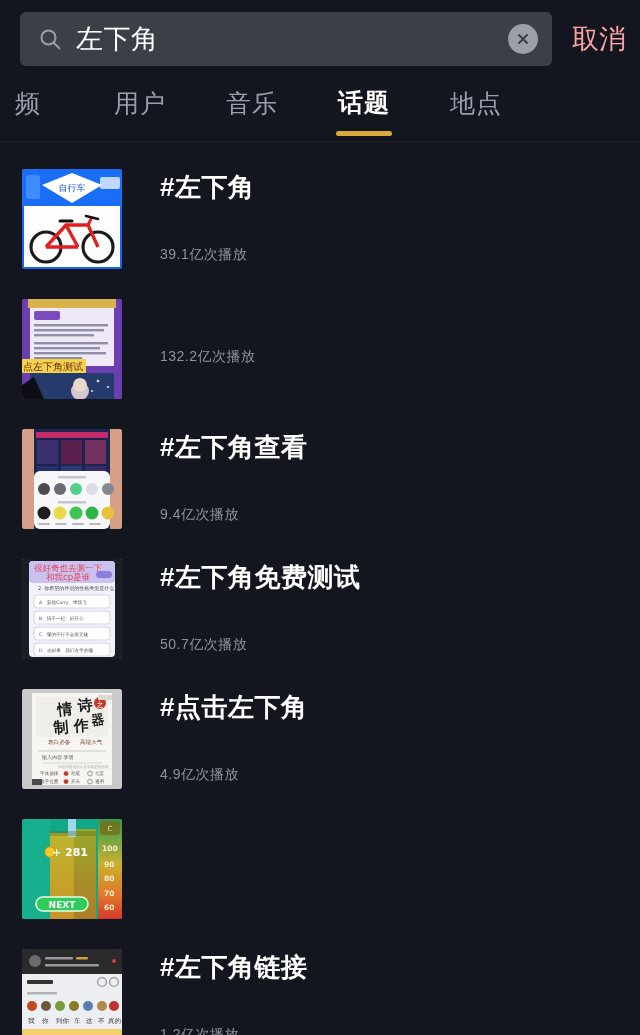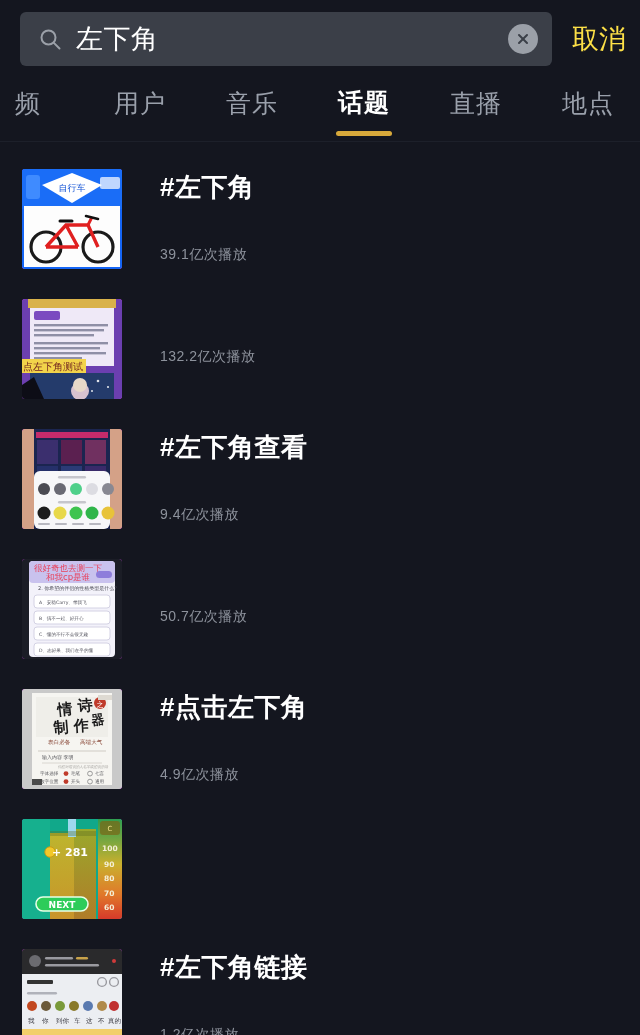--- a/index.html
+++ b/index.html
@@ -39,21 +39,21 @@
   }
   .clear-btn {
     width: 30px; height: 30px; flex: 0 0 30px;
     border-radius: 50%;
     background: #9ba0a8;
     display: flex; align-items: center; justify-content: center;
     cursor: pointer;
   }
   .clear-btn svg { width: 16px; height: 16px; display:block; }
   .cancel-btn {
-    color: #fde047;
+    color: #fca5a5;
     font-size: 27px;
     line-height: 30px;
     margin-left: 20px;
     white-space: nowrap;
     cursor: pointer;
   }
 
   
   .tab-bar {
     position: relative;
@@ -175,24 +175,20 @@
       <span class="tab-label">用户</span>
 
     </div>
     <div class="tab">
       <span class="tab-label">音乐</span>
 
     </div>
     <div class="tab active">
       <span class="tab-label">话题</span>
       <span class="tab-underline"></span>
-    </div>
-    <div class="tab">
-      <span class="tab-label">直播</span>
-
     </div>
     <div class="tab">
       <span class="tab-label">地点</span>
 
     </div>
 
   </div>
 </div>
 
 <div class="result-list">
@@ -321,20 +317,21 @@
           <rect x="12" y="52" width="76" height="13" rx="3" fill="#ffffff" stroke="#d4d2e4"></rect>
           <text x="17" y="60.5" font-size="4.6" fill="#55555f" font-family="DejaVu Sans">B、搞不一起、好开心</text>
           <rect x="12" y="68" width="76" height="13" rx="3" fill="#ffffff" stroke="#d4d2e4"></rect>
           <text x="17" y="76.5" font-size="4.6" fill="#55555f" font-family="DejaVu Sans">C、懂的不行不会很无趣</text>
           <rect x="12" y="84" width="76" height="13" rx="3" fill="#ffffff" stroke="#d4d2e4"></rect>
           <text x="17" y="92.5" font-size="4.6" fill="#55555f" font-family="DejaVu Sans">D、志好果、我们在乎的懂</text>
         </g>
       </svg>
     </div>
     <div class="row-text">
+      <div class="row-title">#左下角免费测试</div>
       <div class="row-sub">50.7亿次播放</div>
     </div>
   </div>
 
   <div class="result-row">
     <div class="thumb">
       <svg viewBox="0 0 100 100">
         <rect width="100" height="100" fill="#c9c9c9"></rect>
         <rect x="10" y="4" width="80" height="92" fill="#f6f5f1"></rect>
         <rect x="14" y="8" width="72" height="40" fill="#efeee9"></rect>

